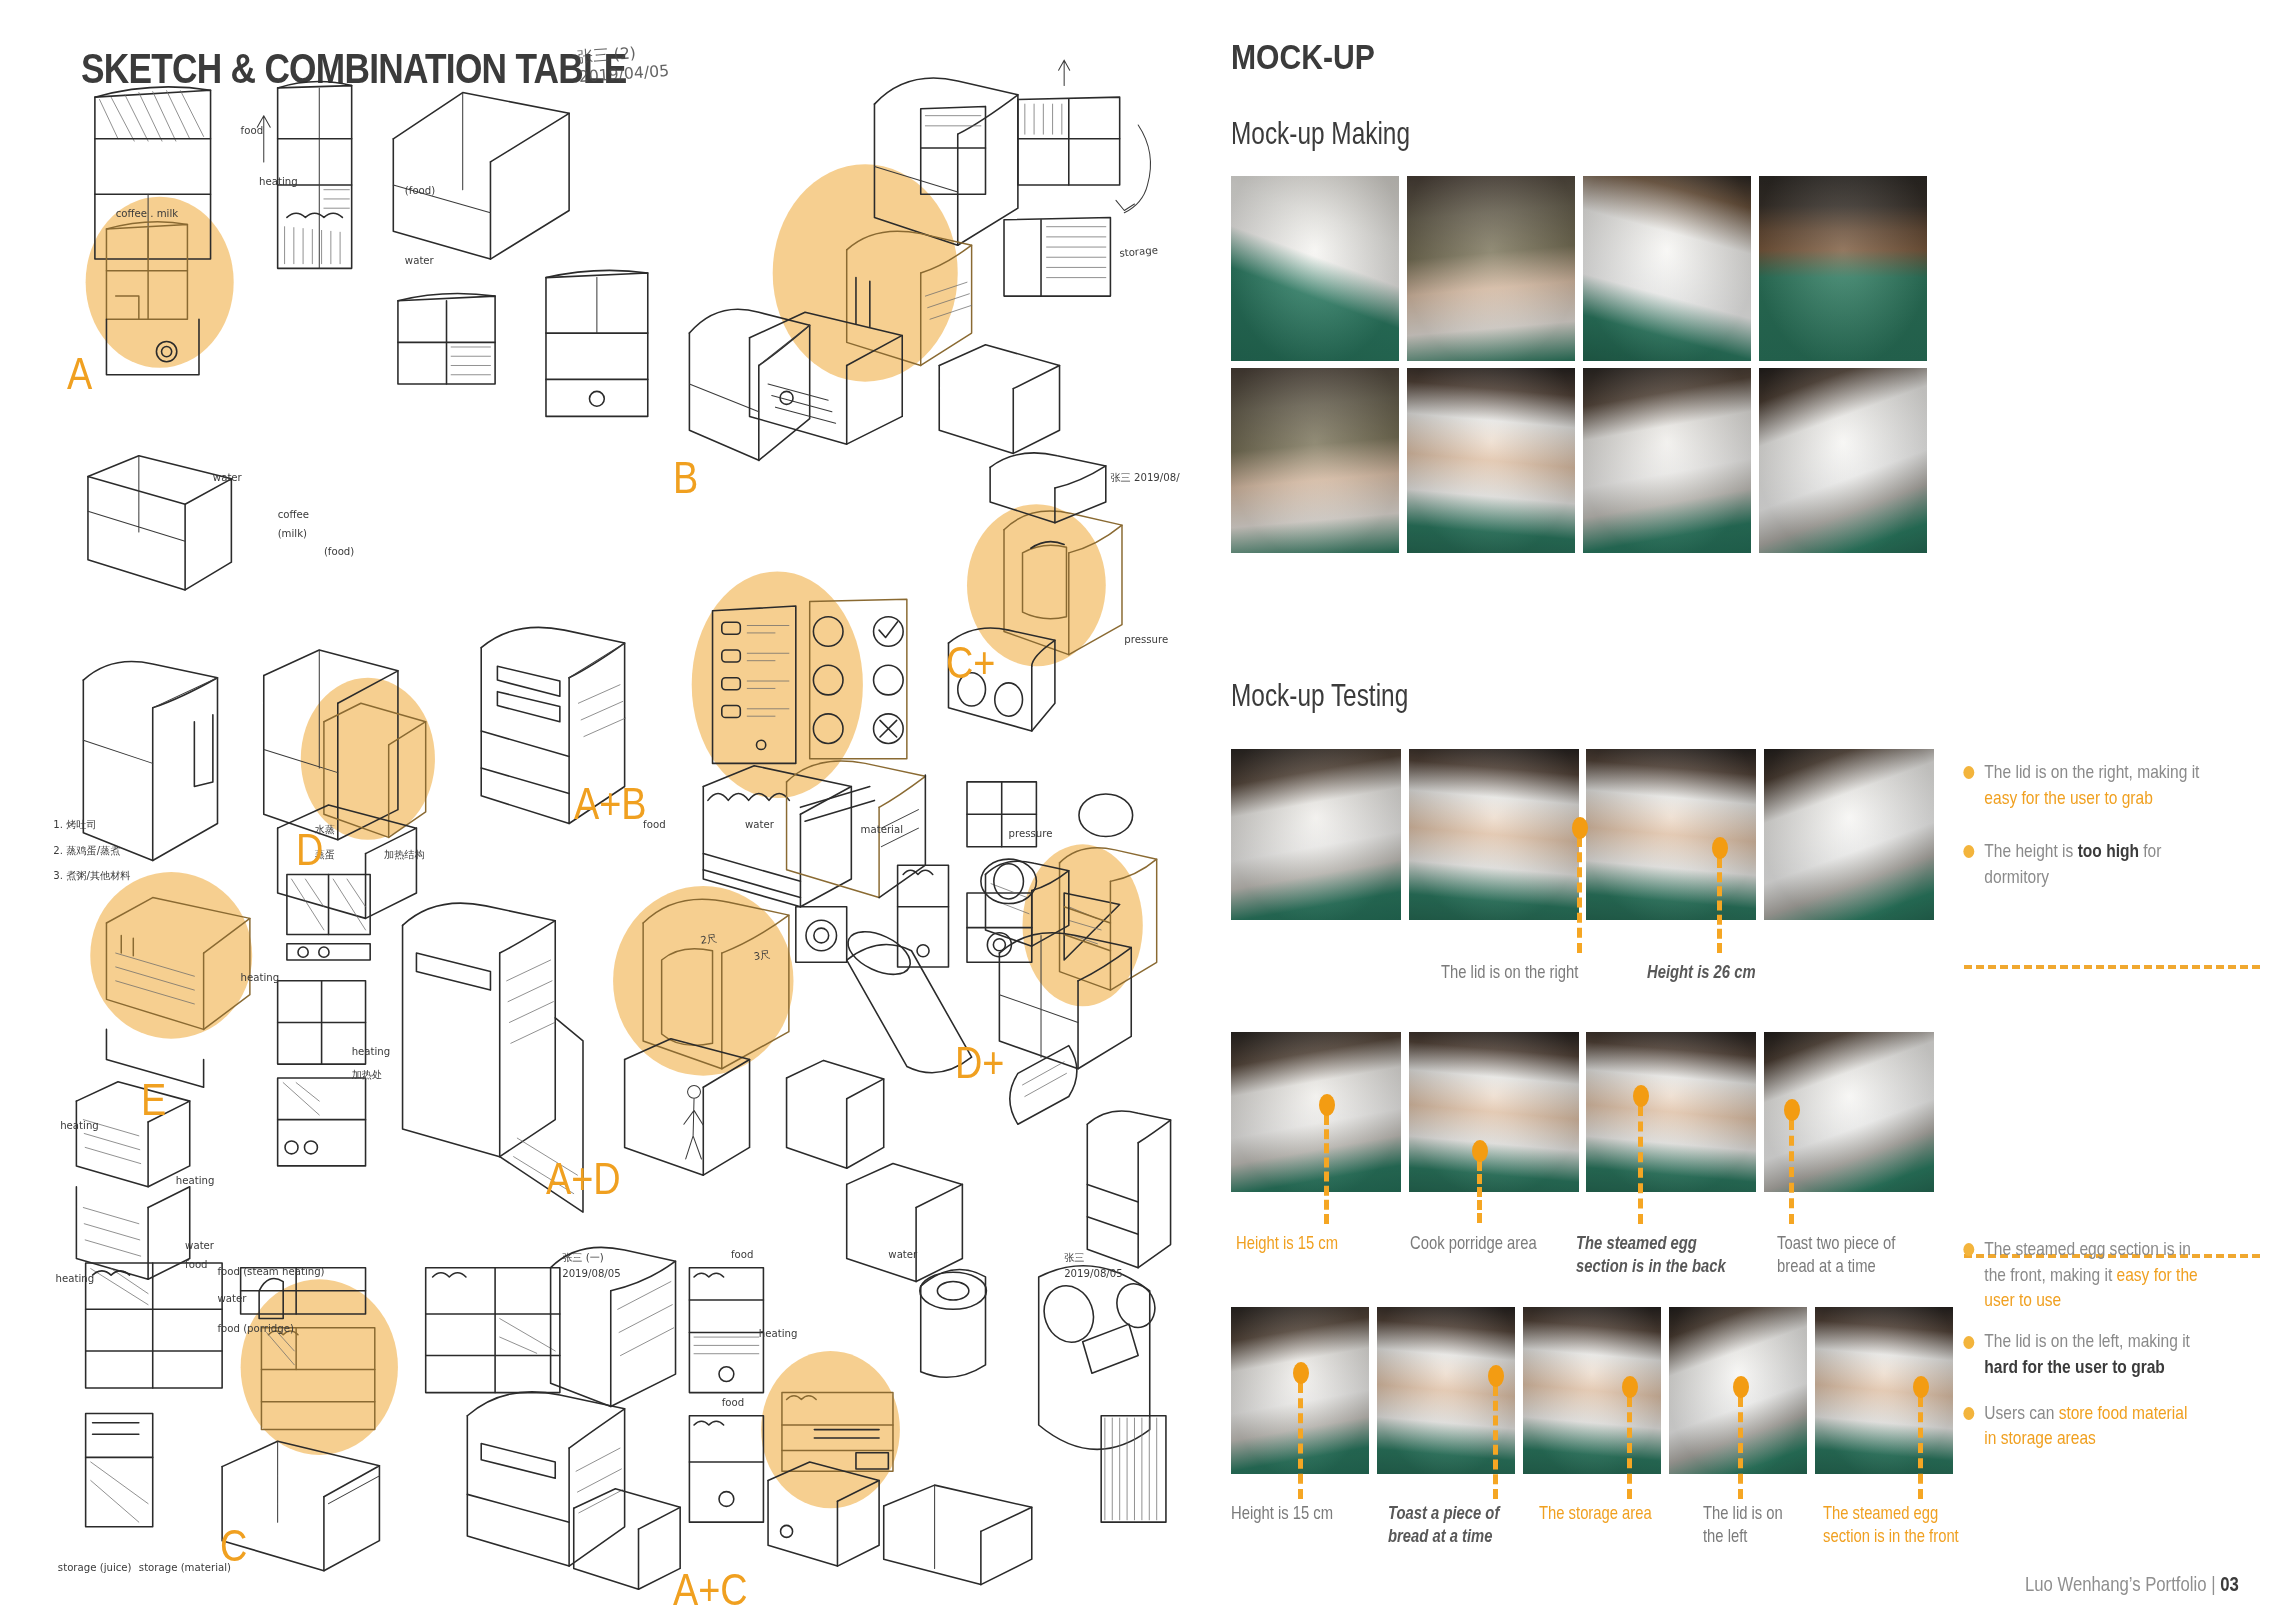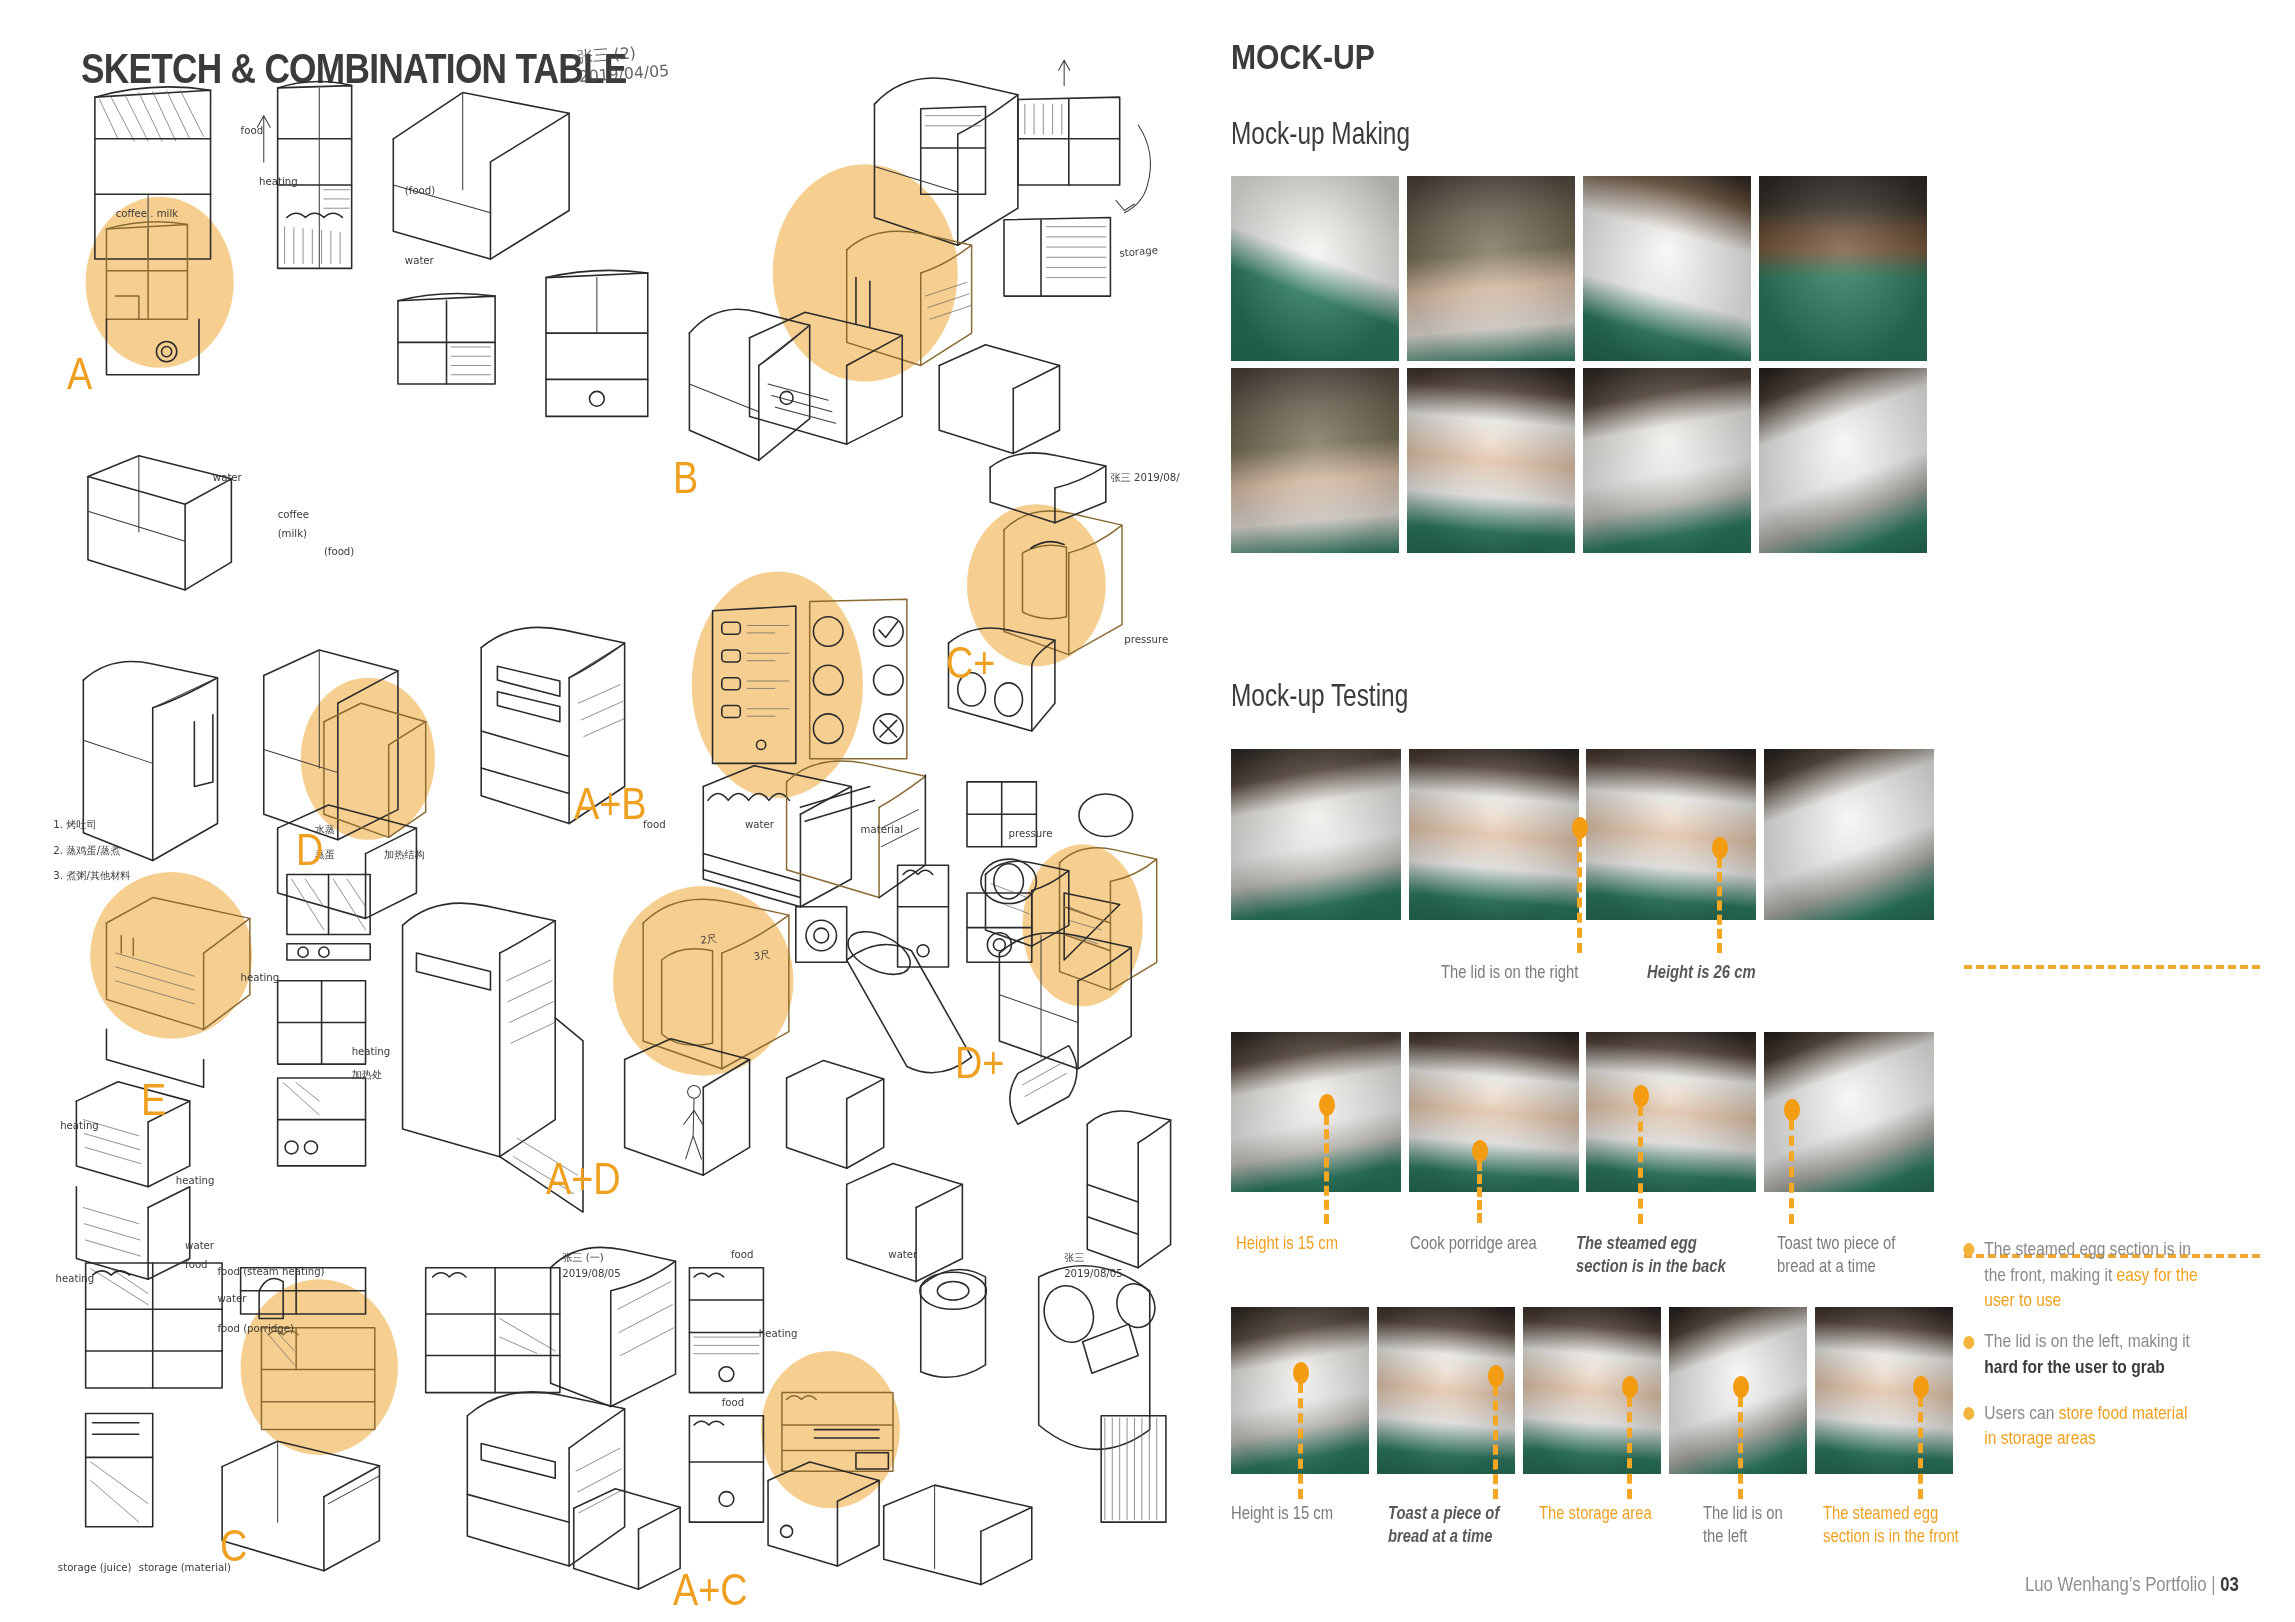--- a/index.html
+++ b/index.html
@@ -585,20 +585,28 @@
       </div>
   </div>
   <div class="dot" style="left:341px;top:817px;"></div>
   <div class="leader" style="left:346px;top:837px;height:116px;"></div>
   <div class="dot" style="left:481px;top:837px;"></div>
   <div class="leader" style="left:486px;top:858px;height:95px;"></div>
 
   <div class="cap" style="left:210px;top:960px;width:194px;">The lid is on the right</div>
   <div class="cap it" style="left:416px;top:960px;width:185px;">Height is 26 cm</div>
 
+  <div class="bullets" style="left:729px;top:759px;">
+    <div class="bullet">
+      <span>The lid is on the right, making it </span><span class="o">easy for the user to grab</span>
+    </div>
+    <div class="bullet" style="margin-top:28px;">
+      <span>The height is </span><b>too high</b><span> for dormitory</span>
+    </div>
+  </div>
   <div class="hdash" style="left:733px;top:965px;width:296px;"></div>
 
   <div class="photo-grid" style="left:0px;top:1032px;width:703px;height:160px;">
     <div class="photo ph-model">
         <div class="ph-over"></div>
       </div>
     <div class="photo ph-hand">
         <div class="ph-over"></div>
       </div>
     <div class="photo ph-hand">

